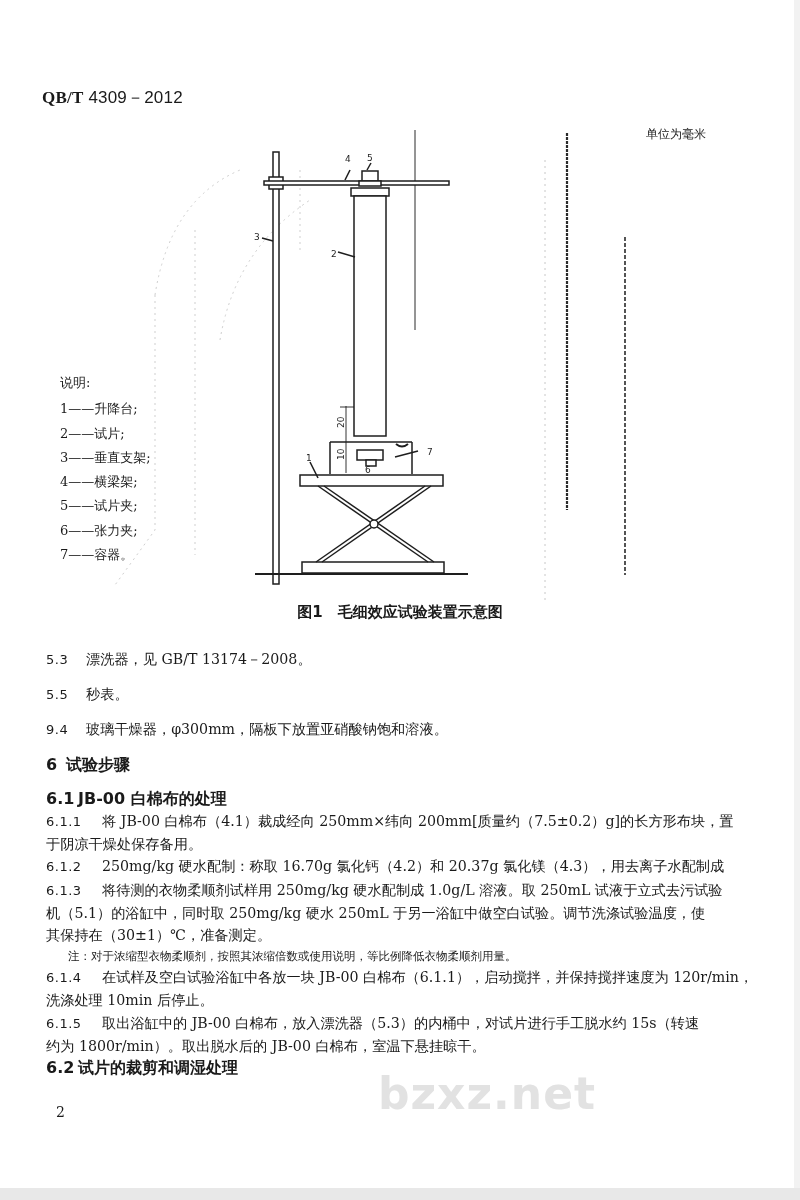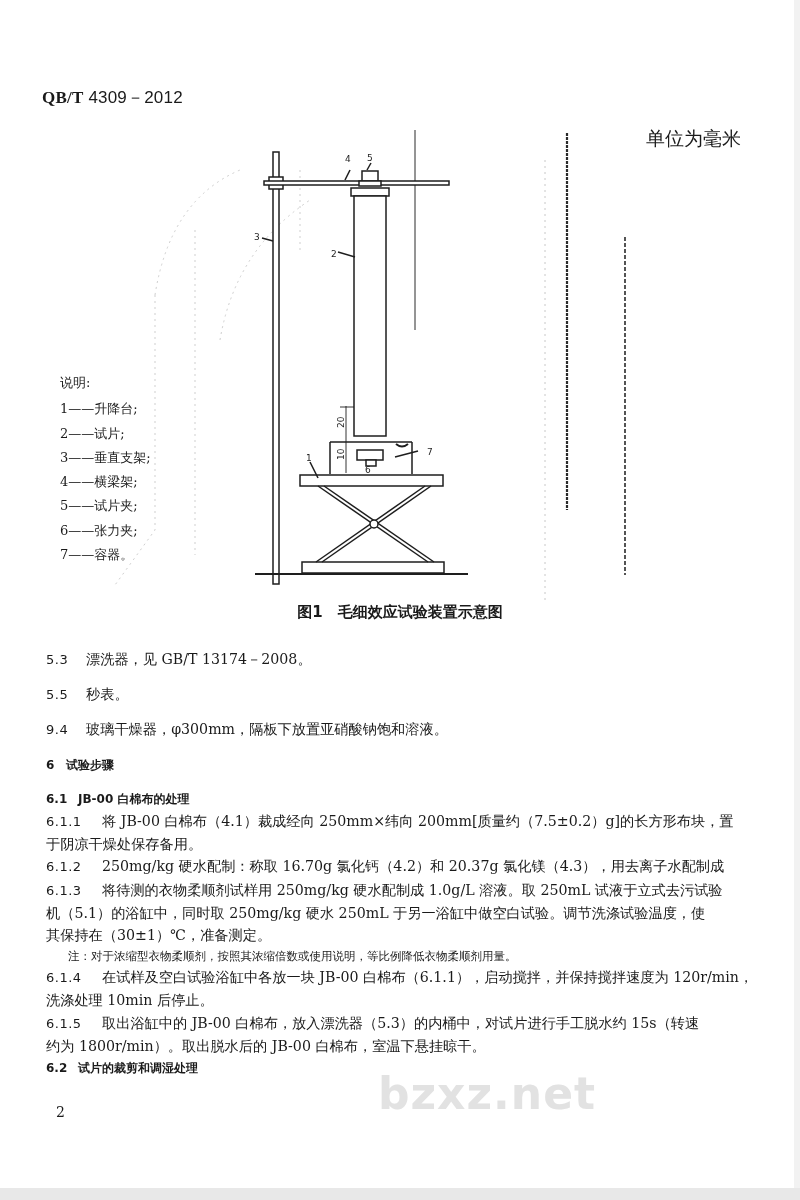--- a/index.html
+++ b/index.html
@@ -7,40 +7,40 @@
     width: 800px; height: 1200px; position: relative; overflow: hidden;
     background: #ffffff; color: #1a1a1a;
     font-family: "DejaVu Serif", "Liberation Serif", serif;
   }
   .abs { position: absolute; }
   .header-code {
     left: 42px; top: 86px; font-size: 17px; letter-spacing: 0.2px;
     font-family: "Liberation Sans", "DejaVu Sans", sans-serif;
   }
   .header-code b { font-family: "Liberation Serif", serif; font-weight: bold; }
-  .unit-note { left: 646px; top: 126px; font-size: 19px; }
+  .unit-note { left: 646px; top: 126px; font-size: 12px; }
 
   
   #figure { left: 0; top: 0; width: 800px; height: 620px; pointer-events: none; }
   .legend { left: 60px; top: 371px; font-size: 13px; line-height: 24.3px; }
   .legend .title { margin-bottom: 2px; }
   .caption {
     left: 0; width: 800px; top: 603px; text-align: center; font-size: 15px; font-weight: bold;
     font-family: "DejaVu Sans", "Liberation Sans", sans-serif; box-sizing: border-box;
   }
 
   
   .body-text {
     left: 46px; top: 636px; width: 700px; font-size: 14.2px; line-height: 22.2px;
   }
   .line { white-space: nowrap; }
   .num { display: inline-block; font-family: "DejaVu Sans", sans-serif; font-size: 13px; letter-spacing: 0.5px; }
   .w36 { width: 40px; margin-top: 13px; }
   .w52 { width: 56px; }
-  .sec-h { font-family: "DejaVu Sans", sans-serif; font-weight: bold; font-size: 12px; }
+  .sec-h { font-family: "DejaVu Sans", sans-serif; font-weight: bold; font-size: 16px; }
   .gap-sm { height: 12px; }
   .note { font-size: 11.5px; padding-left: 22px; line-height: 20px; }
 
   .page-num { left: 56px; top: 1104px; font-size: 14px; }
   .watermark {
     left: 378px; top: 1068px; font-size: 44px; font-weight: bold; color: #e2e2e2;
     font-family: "DejaVu Sans", "Liberation Sans", sans-serif; letter-spacing: 1px; text-align: center;
   }
   .bottom-bar { left: 0; top: 1188px; width: 800px; height: 12px; background: #e8e8e8; }
   .right-edge { left: 794px; top: 0; width: 6px; height: 1200px; background: #f2f2f2; }

